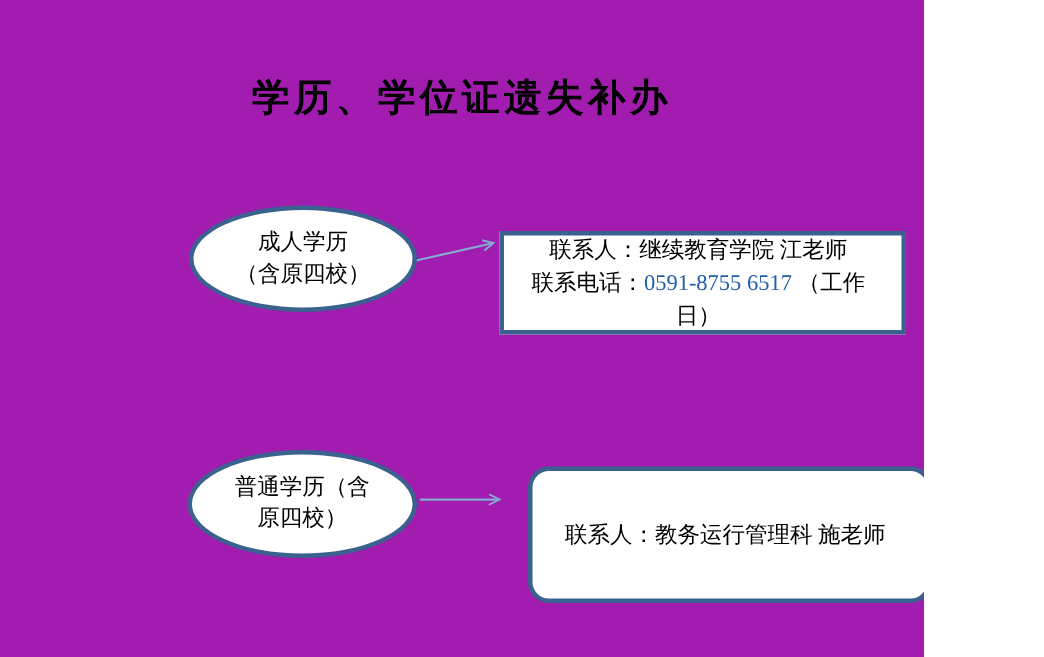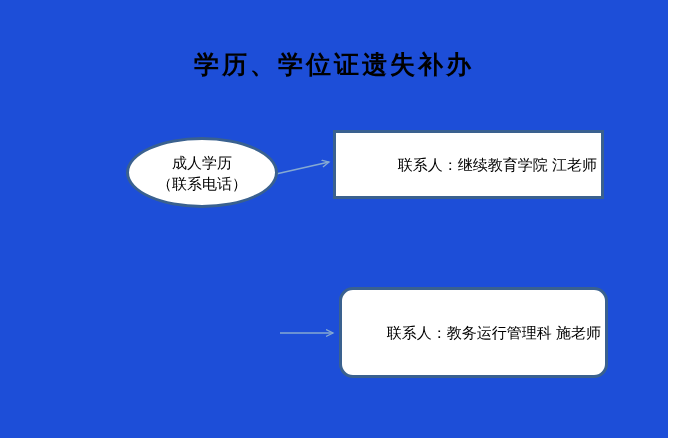--- a/index.html
+++ b/index.html
@@ -2,24 +2,24 @@
 <html><head>
 <meta charset="utf-8">
 <style>
   html, body {
     margin: 0;
     padding: 0;
     background: #ffffff;
   }
   .page {
     position: relative;
-    width: 668px;
+    width: 616px;
     height: 438px;
-    background: #1d4ed8;
-    font-family: Liberation Sans, sans-serif;
+    background: #a21caf;
+    font-family: Liberation Serif, serif;
     color: #000000;
     overflow: hidden;
   }
   .title {
     position: absolute;
     left: 0;
     right: 0;
     top: 48px;
     margin: 0;
     text-align: center;
@@ -42,25 +42,26 @@
     align-items: center;
     font-size: 15px;
     line-height: 21px;
   }
   .ellipse-1 { left: 126px; top: 137px; width: 152px; height: 71px; }
   .ellipse-2 { left: 125px; top: 300px; width: 153px; height: 72px; }
   .box {
     font-size: 15px;
     line-height: 22px;
     padding-left: 10px;
-    padding-right: 4px;
-    text-align: right;
+    padding-right: 16px;
+    text-align: center;
+    margin-top: 24px;
   }
   .box-1 { left: 333px; top: 130px; width: 271px; height: 69px; }
-  .box-2 { left: 339px; top: 287px; width: 269px; height: 91px; border-radius: 14px; }
+  .box-2 { left: 352px; top: 287px; width: 269px; height: 91px; border-radius: 14px; }
   .phone {
     color: #1F5EA8;
   }
   .arrow-layer {
     position: absolute;
     left: 0;
     top: 0;
     width: 696px;
     height: 438px;
     pointer-events: none;
@@ -78,25 +79,30 @@
       <marker id="arrowhead" markerWidth="10" markerHeight="10" refX="7.5" refY="4" orient="auto" markerUnits="userSpaceOnUse">
         <path d="M0.5,0.5 L7.5,4 L0.5,7.5" fill="none" stroke="#85A9D2" stroke-width="1.3"></path>
       </marker>
     </defs>
     <line x1="276" y1="174" x2="329" y2="162" stroke="#85A9D2" stroke-width="1.5" marker-end="url(#arrowhead)"></line>
     <line x1="280" y1="333" x2="333" y2="333" stroke="#85A9D2" stroke-width="1.5" marker-end="url(#arrowhead)"></line>
   </svg>
 
   <div class="node ellipse ellipse-1">
     <div>成人学历</div>
-    <div>（联系电话）</div>
+    <div>（含原四校）</div>
   </div>
 
   <div class="node box box-1">
     <div>联系人：继续教育学院 江老师</div>
+    <div><span>联系电话：</span><span class="phone">0591-8755 6517</span><span> （工作日）</span></div>
   </div>
 
+  <div class="node ellipse ellipse-2">
+    <div>普通学历（含</div>
+    <div>原四校）</div>
+  </div>
 
   <div class="node box box-2">
     <div>联系人：教务运行管理科 施老师</div>
   </div>
 
 </div>
 
 </body></html>

